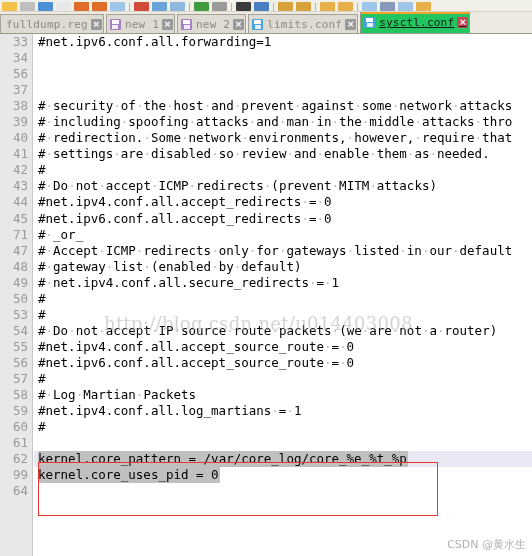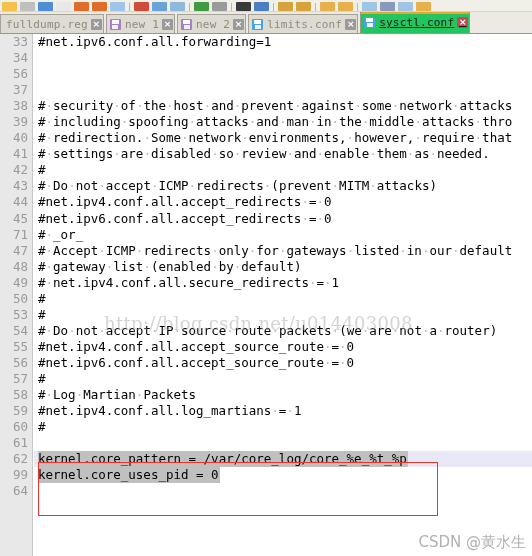--- a/index.html
+++ b/index.html
@@ -196,21 +196,21 @@
     color: rgba(160,160,160,0.45);
     white-space: nowrap;
     letter-spacing: 0.3px;
     pointer-events: none;
   }
   .wm-csdn {
     position: absolute;
     right: 6px;
     bottom: 4px;
     font-family: "DejaVu Sans", "Liberation Sans", sans-serif;
-    font-size: 15px;
+    font-size: 11px;
     color: rgba(150,150,150,0.75);
     white-space: nowrap;
     pointer-events: none;
   }
 </style>
 </head>
 <body>
 
 <div class="toolbar">
     <div class="tb-ico" style="background: rgb(244, 194, 74);"></div>

